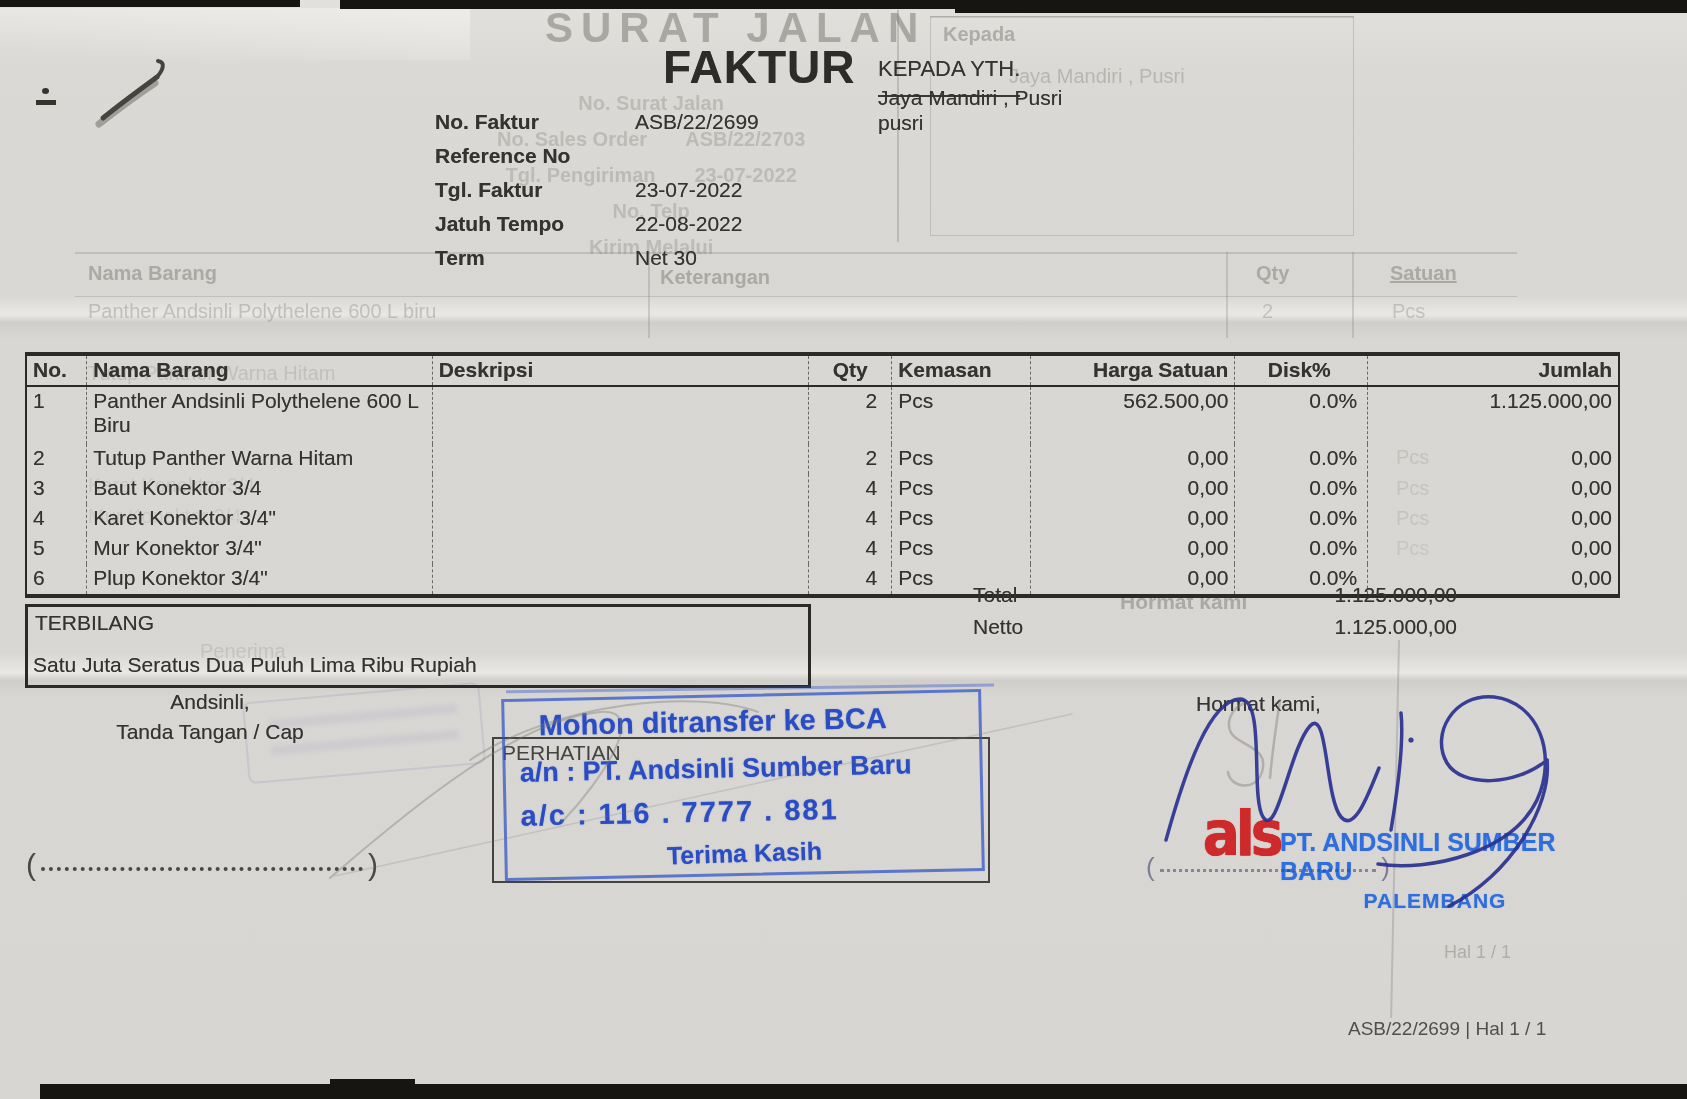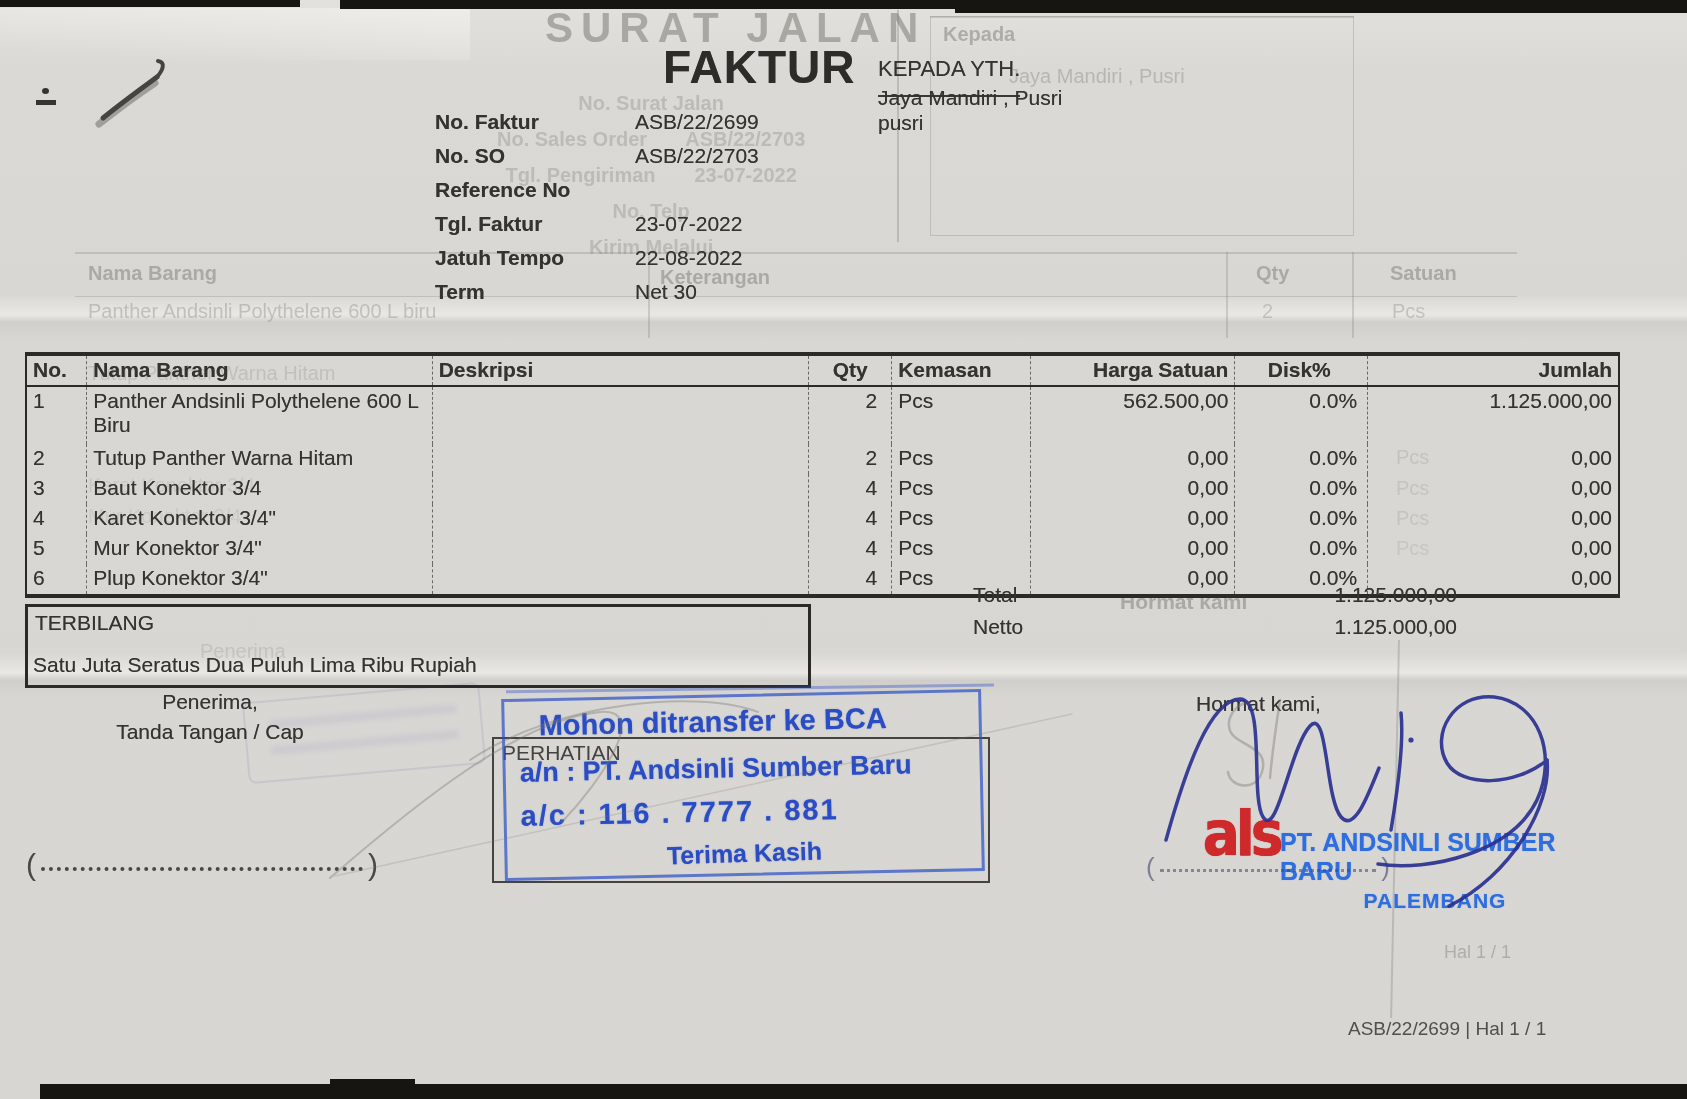--- a/index.html
+++ b/index.html
@@ -116,21 +116,21 @@
     <div class="ghost" style="left:78px;top:48px;font-size:20px;color:rgba(120,117,110,.35);" data-name="ghost-kepada-value">Jaya Mandiri , Pusri</div>
   </div>
   <div class="ghostline" style="left:75px;top:252px;width:1442px;height:1.5px;"></div>
   <div class="ghostline" style="left:75px;top:296px;width:1442px;height:1px;"></div>
   <div class="ghostline" style="left:648px;top:252px;width:1.5px;height:86px;"></div>
   <div class="ghostline" style="left:1226px;top:252px;width:1.5px;height:86px;"></div>
   <div class="ghostline" style="left:1352px;top:252px;width:1.5px;height:86px;"></div>
   <div class="ghost bold" style="left:88px;top:262px;font-size:20px;" data-name="ghost-th-nama">Nama Barang</div>
   <div class="ghost bold" style="left:660px;top:266px;font-size:20px;" data-name="ghost-th-keterangan">Keterangan</div>
   <div class="ghost bold" style="left:1256px;top:262px;font-size:20px;" data-name="ghost-th-qty">Qty</div>
-  <div class="ghost bold" style="left:1390px;top:262px;font-size:20px;" data-name="ghost-th-satuan">Satuan</div>
+  <div class="ghost bold" style="left:1390px;top:262px;font-size:20px;text-decoration:underline;" data-name="ghost-th-satuan">Satuan</div>
   <div class="ghost" style="left:88px;top:300px;font-size:20px;color:rgba(116,113,106,.32);" data-name="ghost-item">Panther Andsinli Polythelene 600 L biru</div>
   <div class="ghost" style="left:88px;top:362px;font-size:20px;color:rgba(116,113,106,.22);" data-name="ghost-item">Tutup Panther Warna Hitam</div>
   <div class="ghost" style="left:88px;top:474px;font-size:20px;color:rgba(116,113,106,.14);" data-name="ghost-item">Karet Konektor 3/4</div>
   <div class="ghost" style="left:88px;top:505px;font-size:20px;color:rgba(116,113,106,.13);" data-name="ghost-item">Mur Konektor 3/4</div>
   <div class="ghost" style="left:1262px;top:300px;font-size:20px;color:rgba(116,113,106,.3);" data-name="ghost-qty-value">2</div>
   <div class="ghost" style="left:1392px;top:300px;font-size:20px;color:rgba(116,113,106,.3);" data-name="ghost-unit">Pcs</div>
   <div class="ghost" style="left:1396px;top:446px;font-size:20px;color:rgba(116,113,106,.2);" data-name="ghost-unit">Pcs</div>
   <div class="ghost" style="left:1396px;top:477px;font-size:20px;color:rgba(116,113,106,.18);" data-name="ghost-unit">Pcs</div>
   <div class="ghost" style="left:1396px;top:507px;font-size:20px;color:rgba(116,113,106,.18);" data-name="ghost-unit">Pcs</div>
   <div class="ghost" style="left:1396px;top:537px;font-size:20px;color:rgba(116,113,106,.16);" data-name="ghost-unit">Pcs</div>
@@ -143,24 +143,20 @@
   </div>
 
   <div class="abs title" style="left:663px;top:40px;" data-name="document-title">FAKTUR</div>
   <div class="abs kepada-label ink" style="left:878px;top:56px;" data-name="recipient-label">KEPADA YTH.</div>
   <div class="abs addr ink" style="left:878px;top:86px;" data-name="recipient-name">Jaya Mandiri , Pusri</div>
   <div class="abs addr ink" style="left:878px;top:111px;" data-name="recipient-city">pusri</div>
   <div class="abs" style="left:435px;top:110px;width:600px;" data-name="info-rows">
       <div class="info-row" data-name="info-row">
         <span class="lbl ink" data-name="info-label">No. Faktur</span>
         <span class="ink" data-name="info-value">ASB/22/2699</span>
-      </div>
-      <div class="info-row" data-name="info-row">
-        <span class="lbl ink" data-name="info-label">No. SO</span>
-        <span class="ink" data-name="info-value">ASB/22/2703</span>
       </div>
       <div class="info-row" data-name="info-row">
         <span class="lbl ink" data-name="info-label">Reference No</span>
         <span class="ink" data-name="info-value"></span>
       </div>
       <div class="info-row" data-name="info-row">
         <span class="lbl ink" data-name="info-label">Tgl. Faktur</span>
         <span class="ink" data-name="info-value">23-07-2022</span>
       </div>
       <div class="info-row" data-name="info-row">
@@ -255,21 +251,21 @@
   <div class="terbilang" data-name="terbilang-box">
     <div class="l1 ink" data-name="terbilang-label">TERBILANG</div>
     <div class="l2 ink" data-name="terbilang-text">Satu Juta Seratus Dua Puluh Lima Ribu Rupiah</div>
   </div>
 
   <div class="abs tot-lbl ink" style="left:973px;top:583px;" data-name="total-label">Total</div>
   <div class="abs tot-val ink" style="left:1237px;top:583px;" data-name="total-value">1.125.000,00</div>
   <div class="abs tot-lbl ink" style="left:973px;top:615px;" data-name="netto-label">Netto</div>
   <div class="abs tot-val ink" style="left:1237px;top:615px;" data-name="netto-value">1.125.000,00</div>
 
-  <div class="abs ink center" style="left:60px;top:690px;width:300px;font-size:21px;" data-name="penerima-label">Penerima,</div>
+  <div class="abs ink center" style="left:60px;top:690px;width:300px;font-size:21px;" data-name="penerima-label">Andsinli,</div>
   <div class="abs ink center" style="left:60px;top:720px;width:300px;font-size:21px;" data-name="tanda-tangan-label">Tanda Tangan / Cap</div>
   <div class="abs sign-line" style="left:26px;top:845px;width:352px;height:40px;" data-name="signature-line-left">
     <span data-name="paren-open">(</span>
     <span class="dots" data-name="dotted-line"></span>
     <span data-name="paren-close">)</span>
   </div>
 
   <div class="perhatian" data-name="perhatian-box">
     <div class="lbl" data-name="perhatian-label">PERHATIAN</div>
   </div>

